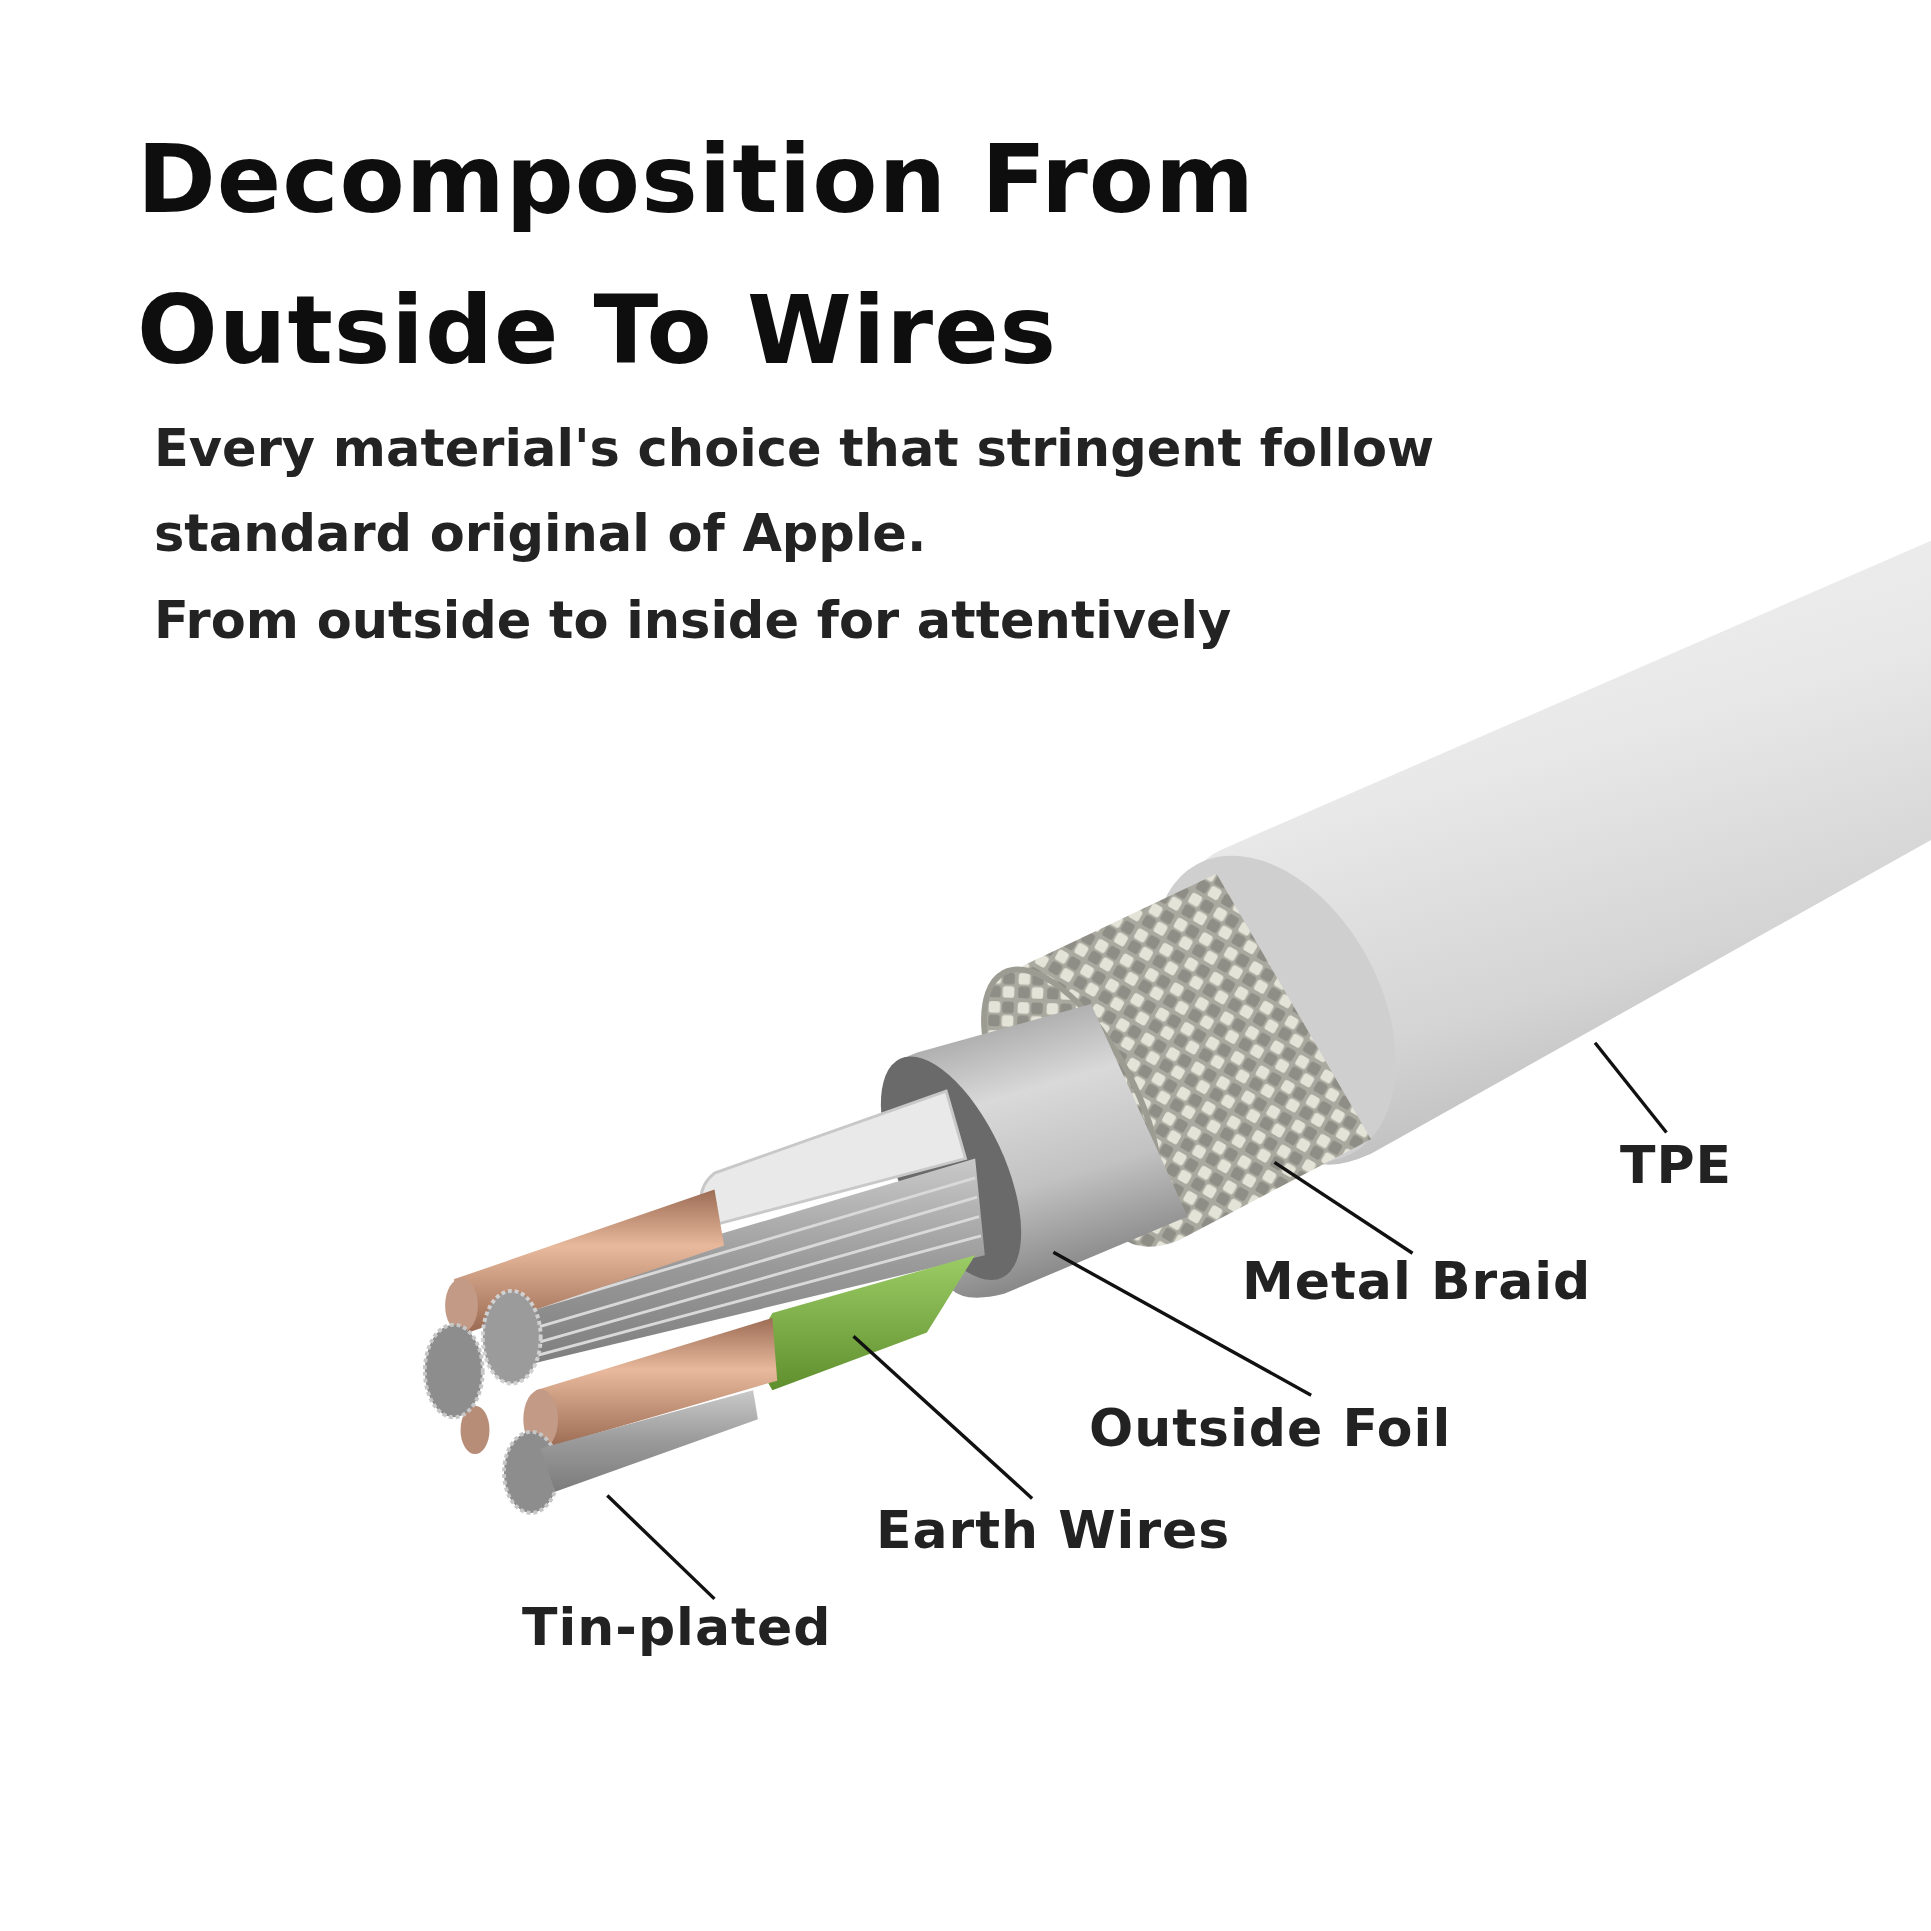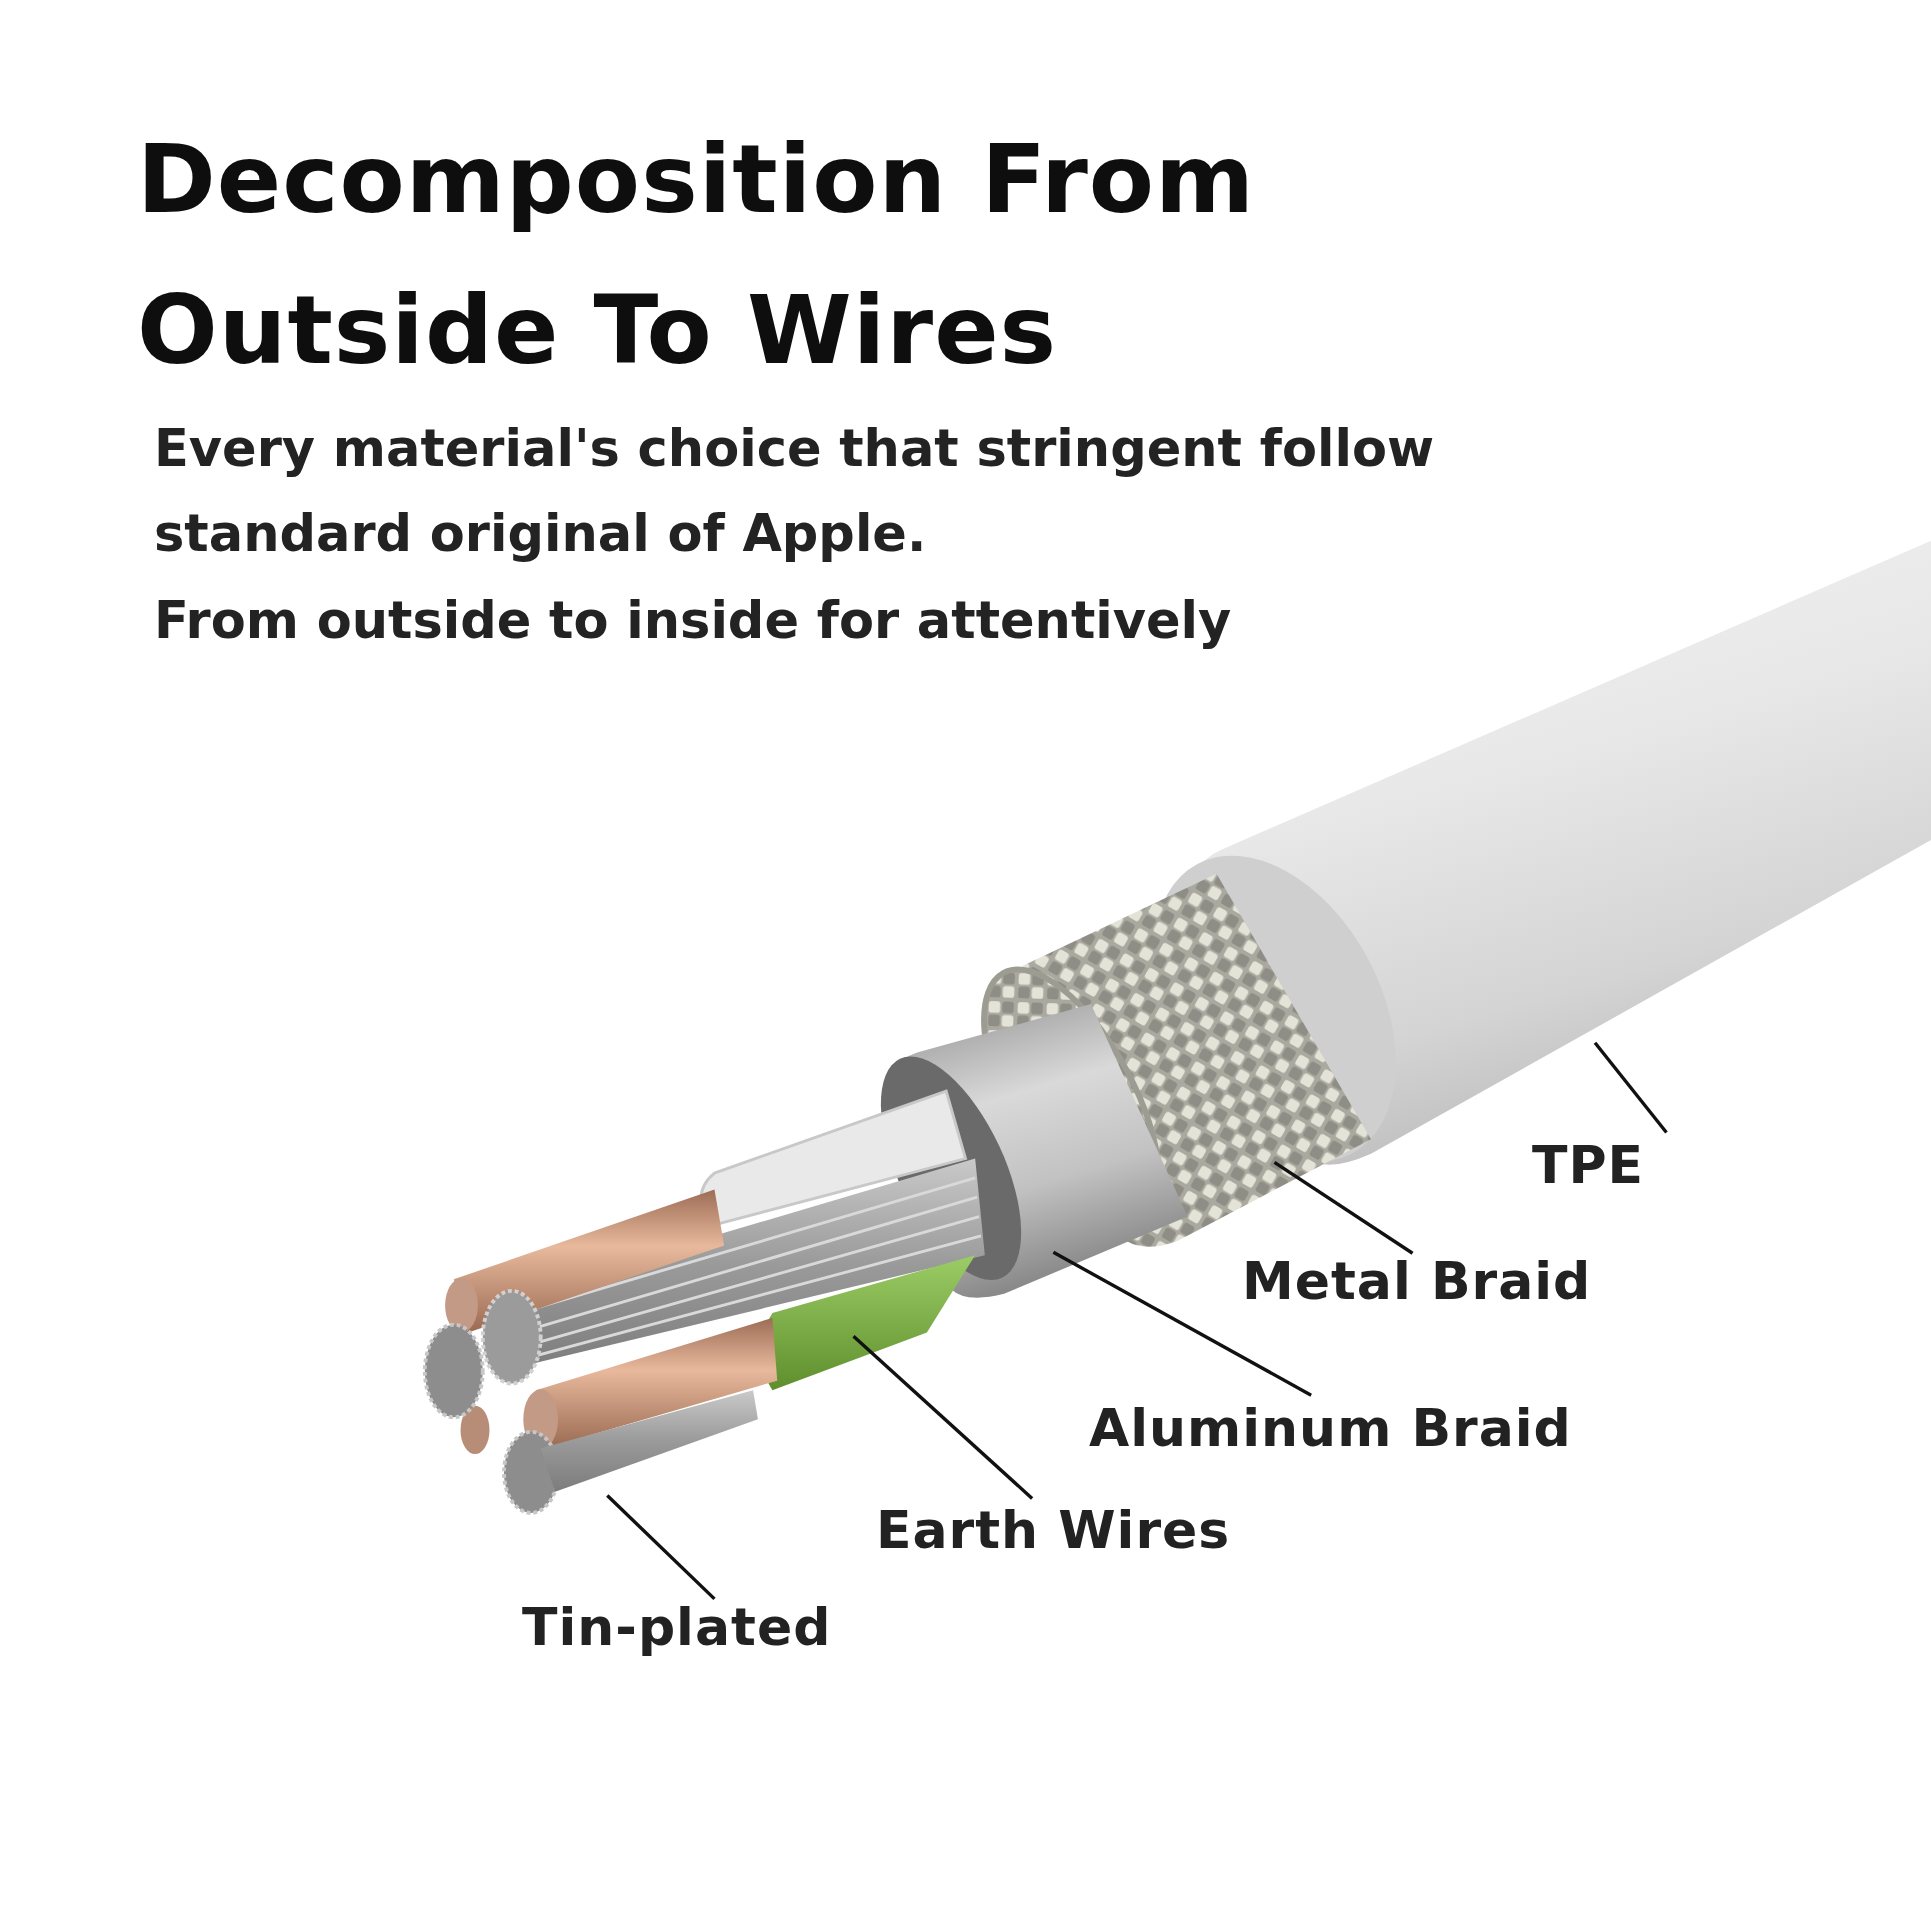--- a/index.html
+++ b/index.html
@@ -101,20 +101,20 @@
   </g>
 </svg>
 
 <h1 class="title" style="top:132px;">Decomposition From</h1>
 <h1 class="title" style="top:283px;">Outside To Wires</h1>
 
 <p class="subtitle" style="top:423px;">Every material's choice that stringent follow</p>
 <p class="subtitle" style="top:508px;">standard original of Apple.</p>
 <p class="subtitle" style="top:595px;">From outside to inside for attentively</p>
 
-<p class="label" style="left:1532px; top:1139px;">TPE</p>
+<p class="label" style="left:1620px; top:1139px;">TPE</p>
 <p class="label" style="left:1242px; top:1255px;">Metal Braid</p>
-<p class="label" style="left:1089px; top:1402px;">Aluminum Braid</p>
+<p class="label" style="left:1089px; top:1402px;">Outside Foil</p>
 <p class="label" style="left:876px; top:1504px;">Earth Wires</p>
 <div class="label center" style="left:522px; top:1601px; width:386px;">
   <div>Tin-plated</div>
 </div>
 
 
 </body></html>

